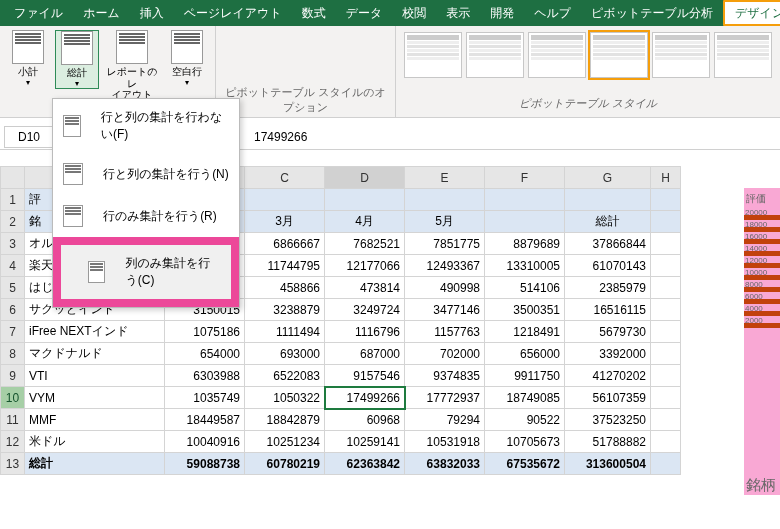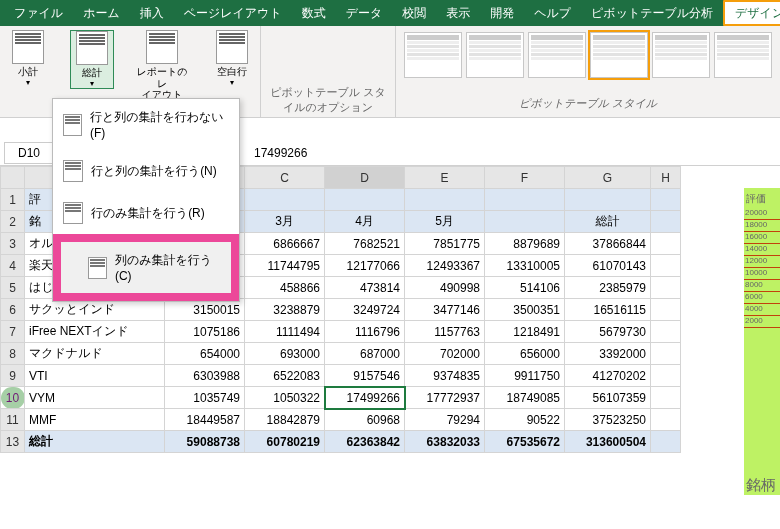--- a/index.html
+++ b/index.html
@@ -5,21 +5,21 @@
   * { box-sizing: border-box; margin: 0; padding: 0; }
   body { font-family: "Meiryo UI", "Yu Gothic UI", sans-serif; font-size: 12px; background: #fff; width: 780px; height: 529px; overflow: hidden; position: relative; }
 
   .ribbon-tabs { display: flex; background: #1e6f42; color: #fff; height: 26px; align-items: center; padding-left: 4px; }
   .ribbon-tab { padding: 0 10px; height: 26px; display: flex; align-items: center; font-size: 12px; cursor: pointer; white-space: nowrap; }
   .ribbon-tab.selected { background: #fff; color: #1e6f42; }
   .ribbon-tab.design { border: 2px solid #f59e0b; border-radius: 1px; margin-left: 0; }
 
   .ribbon-panel { display: flex; background: #f3f2f1; border-bottom: 1px solid #d0d0d0; height: 92px; position: relative; }
   .ribbon-group { display: flex; flex-direction: column; border-right: 1px solid #d0d0d0; padding: 4px 6px 2px; }
-  .ribbon-group-buttons { display: flex; gap: 20px; align-items: flex-start; }
+  .ribbon-group-buttons { display: flex; gap: 5px; align-items: flex-start; }
   .big-btn { width: 44px; text-align: center; font-size: 10px; cursor: pointer; }
   .big-btn-icon { width: 32px; height: 34px; margin: 0 auto 2px; background: #fff; border: 1px solid #999; display: flex; flex-direction: column; padding: 2px; gap: 1px; }
   .icon-row { height: 2px; background: #666; }
   .big-btn-label { line-height: 1.15; }
   .big-btn .caret { font-size: 8px; }
   .big-btn.open { background: #dbeee0; border: 1px solid #2e8b57; }
 
   .checks { padding: 4px 8px 2px; display: flex; flex-direction: column; gap: 12px; }
   .checks-row { display: flex; gap: 12px; align-items: center; }
   .check { display: flex; align-items: center; gap: 4px; cursor: pointer; }
@@ -29,50 +29,50 @@
 
   .styles-gallery { flex: 1; padding: 6px 8px 2px; display: flex; flex-direction: column; font-style: italic; }
   .gallery-row { display: flex; gap: 4px; }
   .style-thumb { width: 58px; height: 46px; border: 1px solid #c7c7c7; background: #fff; cursor: pointer; display: flex; flex-direction: column; padding: 2px; gap: 1px; }
   .style-thumb.sel { outline: 2px solid #f59e0b; }
   .th-h { height: 5px; background: #ccc; }
   .th-r { height: 3px; background: #eee; }
   .th-r.alt { background: #e2e2e2; }
 
   .dropdown-menu { position: absolute; top: 98px; left: 52px; width: 188px; background: #fff; border: 1px solid #bbb; box-shadow: 2px 2px 6px rgba(0,0,0,.2); z-index: 50; }
-  .dd-item { display: flex; align-items: center; gap: 8px; padding: 10px 10px; cursor: pointer; font-size: 12px; }
+  .dd-item { display: flex; align-items: center; gap: 20px; padding: 10px 10px; cursor: pointer; font-size: 12px; }
   .dd-item.hl { border: 8px solid #ec4899; background: #f0f0f0; padding-left: 27px; }
   .dd-icon { width: 20px; height: 22px; background: #fff; border: 1px solid #999; display: flex; flex-direction: column; padding: 1px; gap: 1px; }
   .dd-icon span { height: 2px; background: #777; }
 
-  .name-fx { position: absolute; top: 140px; left: 0; height: 26px; display: flex; align-items: center; border-bottom: 1px solid #d0d0d0; width: 780px; background: #fff; }
+  .name-fx { position: absolute; top: 124px; left: 0; height: 26px; display: flex; align-items: center; border-bottom: 1px solid #d0d0d0; width: 780px; background: #fff; }
   .namebox { width: 50px; height: 22px; border: 1px solid #ccc; text-align: center; line-height: 20px; margin-left: 4px; background: #fff; font-size: 12px; }
   .fx { margin-left: 200px; font-size: 12px; }
 
   .sheet { position: absolute; top: 166px; left: 0; width: 780px; }
   .grid { border-collapse: collapse; table-layout: fixed; }
   .grid th, .grid td { border: 1px solid #d4d4d4; height: 22px; font-size: 12px; padding: 0 4px; }
   .grid .colhdr { background: #e6e6e6; text-align: center; font-weight: normal; color: #333; }
   .grid .rowhdr { background: #e6e6e6; text-align: center; font-weight: normal; color: #333; width: 24px; }
   .grid .colhdr.sel, .grid .rowhdr.sel { background: #d1d1d1; }
   .grid td { text-align: right; background: #fff; }
   .grid td.text { text-align: left; }
   .grid tr.header1 td { background: #dbe6f3; }
   .grid tr.header2 td { background: #dbe6f3; font-weight: normal; text-align: center; }
   .grid tr.header2 td.text { text-align: left; }
   .grid tr.total td { background: #dbe6f3; font-weight: bold; }
   .activecell { outline: 2px solid #1e7b3f; outline-offset: -1px; }
   .filter-btn { display: inline-block; width: 14px; height: 14px; border: 1px solid #888; background: #fff; text-align: center; line-height: 12px; font-size: 9px; float: right; cursor: pointer; }
 
-  .rowhdr.sel10 { background: #a6cfa6 !important; color: #701a75; border-radius: 11px; }
-
-  .side { position: absolute; top: 188px; right: 0; width: 36px; background: #bef264; font-size: 8px; color: #666; }
+  .rowhdr.sel10 { background: #a6cfa6 !important; color: #14532d; }
+
+  .side { position: absolute; top: 188px; right: 0; width: 36px; background: #f9a8d4; font-size: 8px; color: #666; }
   .side .title { font-size: 10px; margin: 4px 0 2px 2px; }
   .side .bars { display: flex; flex-direction: column; gap: 0; }
-  .side .bar { height: 12px; border-bottom: 1px solid #c2410c; padding-left: 1px; }
+  .side .bar { height: 12px; border-bottom: 5px solid #c2410c; padding-left: 1px; }
   .side .bot { font-size: 15px; margin-top: 148px; padding-left: 2px; }
 </style>
 </head>
 <body>
 
 <div class="ribbon-tabs">
   <div class="ribbon-tab">ファイル</div>
   <div class="ribbon-tab">ホーム</div>
   <div class="ribbon-tab">挿入</div>
   <div class="ribbon-tab">ページレイアウト</div>
@@ -374,20 +374,31 @@
           <th class="rowhdr ">11</th>
   <td class="text">MMF</td>
   <td>18449587</td>
   <td>18842879</td>
   <td>60968</td>
   <td>79294</td>
   <td>90522</td>
   <td>37523250</td>
   <td></td>
         </tr>
+        <tr>
+          <th class="rowhdr ">12</th>
+  <td class="text">米ドル</td>
+  <td>10040916</td>
+  <td>10251234</td>
+  <td>10259141</td>
+  <td>10531918</td>
+  <td>10705673</td>
+  <td>51788882</td>
+  <td></td>
+        </tr>
       </tbody>
   <tbody>
         <tr class="total">
     <th class="rowhdr">13</th>
     <td class="text">総計</td>
     <td>59088738</td>
     <td>60780219</td>
     <td>62363842</td>
     <td>63832033</td>
     <td>67535672</td>

